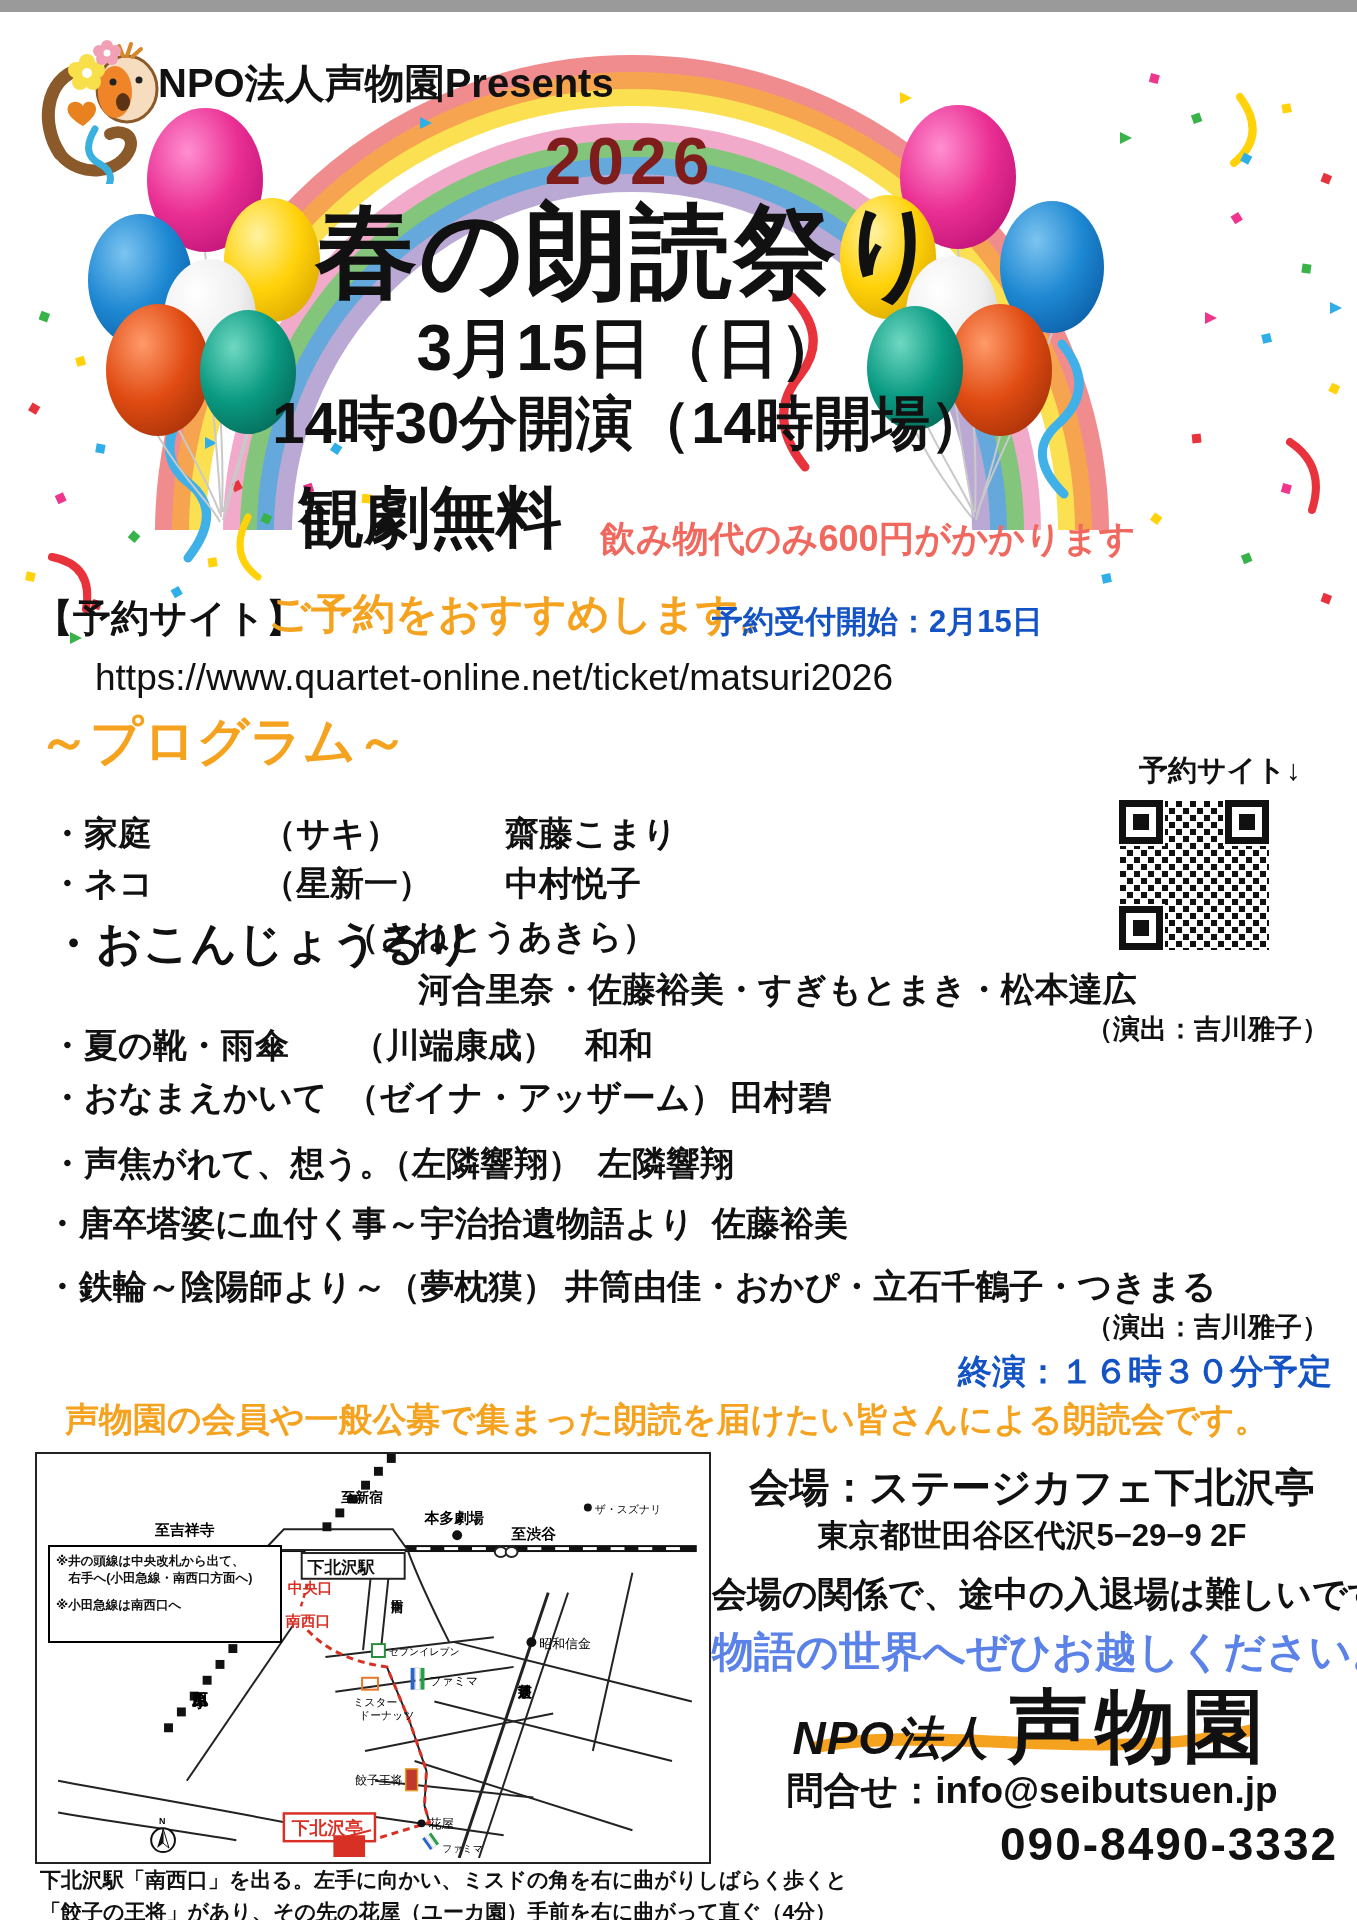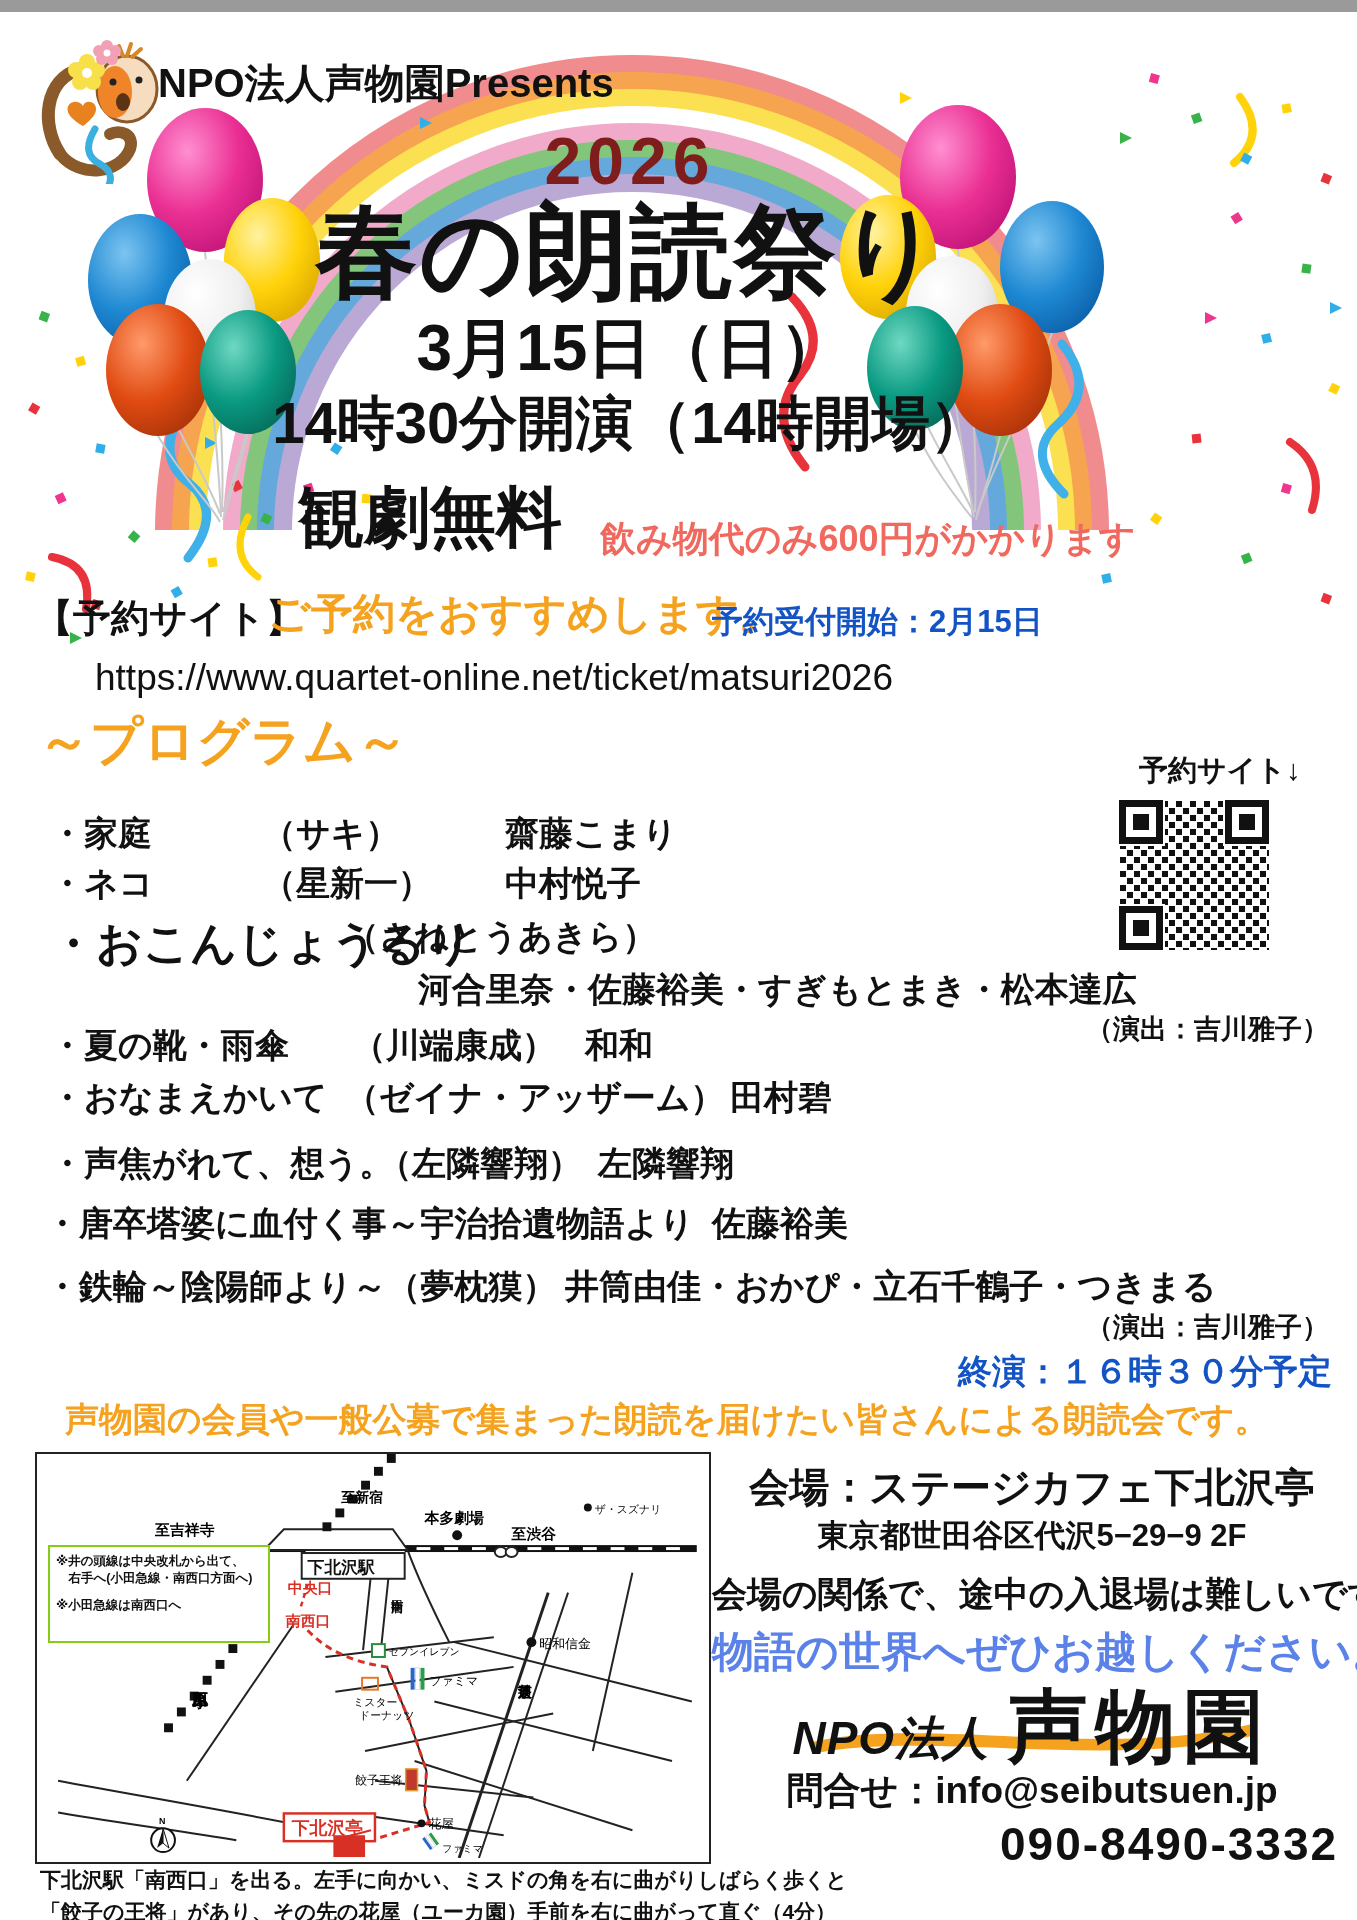--- a/index.html
+++ b/index.html
@@ -8,21 +8,21 @@
   .abs{position:absolute;white-space:nowrap;line-height:1.15;}
   .b{font-weight:bold;}
   .ctr{left:0;width:1260px;text-align:center;}
   .teal{color:#7f1d1d;}
   .orange{color:#f5a21f;}
   .coral{color:#f0685e;}
   .blue{color:#1353c4;}
   .lblue{color:#5b82e8;}
   svg{display:block;}
   .note-box{position:absolute;left:48px;top:1533px;width:208px;height:88px;background:#fff;
-            border:2px solid #84cc16;font-size:12.5px;font-weight:bold;line-height:1.35;padding:6px 4px 0 6px;z-index:4;}
+            border:2px solid #000000;font-size:12.5px;font-weight:bold;line-height:1.35;padding:6px 16px 0 6px;z-index:4;}
   .map-frame{position:absolute;left:35px;top:1440px;width:672px;height:408px;border:2px solid #222;z-index:2;background:#fff;}
   .rightcol{position:absolute;left:712px;width:640px;text-align:center;}
   .org-logo{position:absolute;left:712px;top:1662px;width:640px;height:86px;text-align:center;}
   .org-logo .swoosh{position:absolute;left:95px;top:40px;z-index:0;}
   .org-prefix{position:relative;z-index:1;font-size:46px;font-weight:bold;font-style:italic;letter-spacing:1px;}
   .org-name{position:relative;z-index:1;font-size:80px;font-weight:bold;letter-spacing:8px;margin-left:14px;}
 </style>
 </head>
 <body>
 

